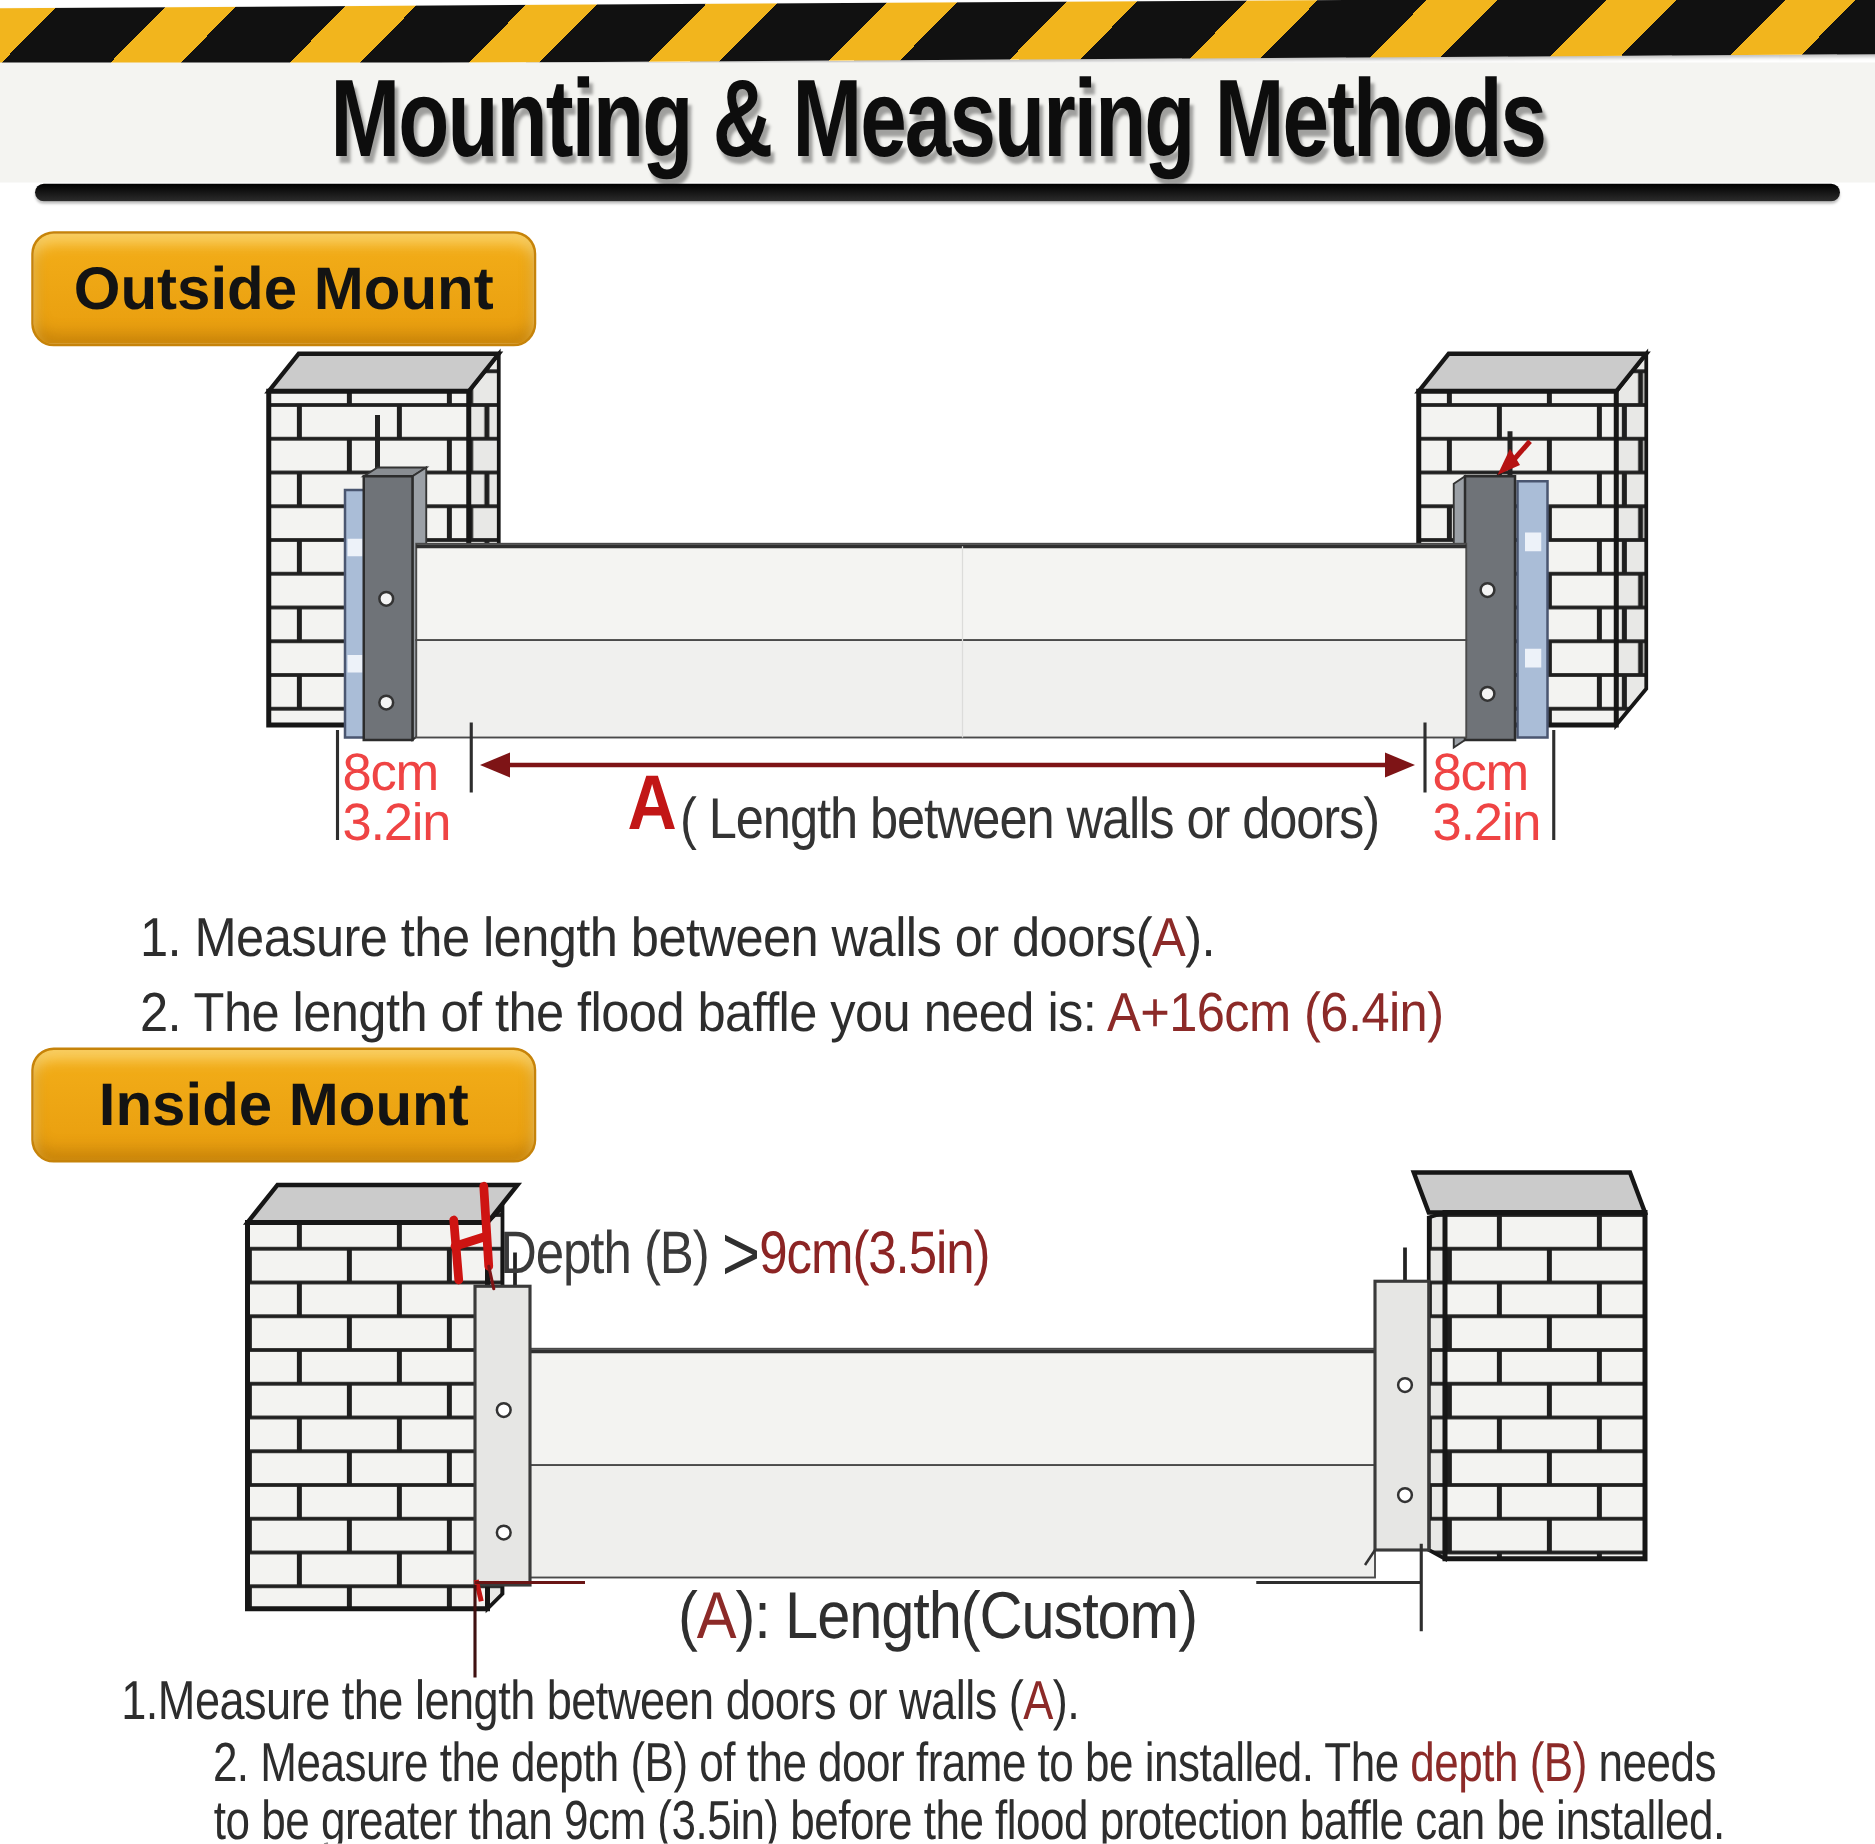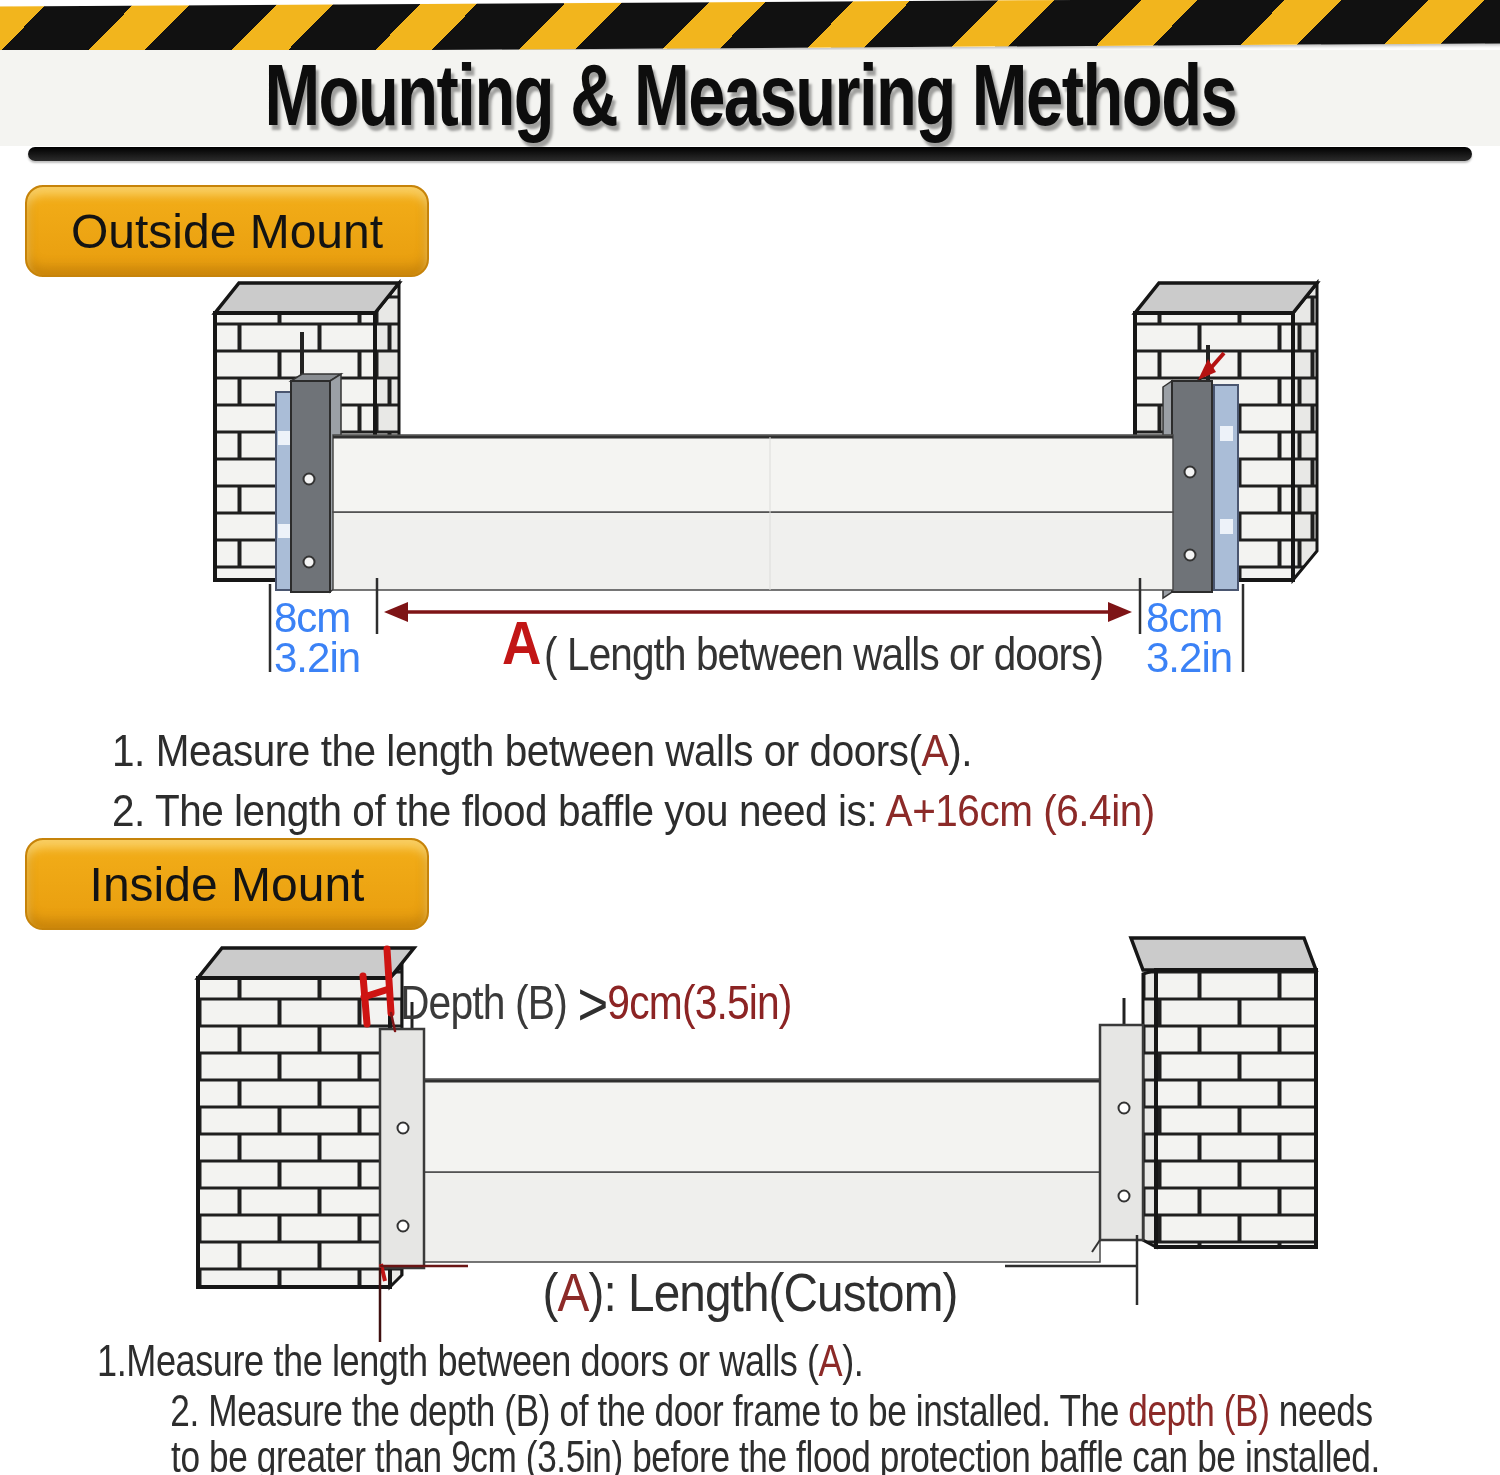--- a/index.html
+++ b/index.html
@@ -28,29 +28,29 @@
     background:linear-gradient(#000,#2c2c2c);
     box-shadow:0 2px 2px rgba(0,0,0,0.25);
   }
   
   .badge{
     position:absolute;left:25px;width:400px;height:88px;border-radius:18px;
     background:linear-gradient(#f3ae19,#e89d0e);
     border:2px solid #c6830a;
     box-shadow:inset 0 8px 10px rgba(255,235,160,0.55),inset 0 -8px 12px rgba(130,75,0,0.3);
     display:flex;align-items:center;justify-content:center;
-    font-size:48px;color:#131313;white-space:nowrap;
+    font-size:48px;color:#131313;white-space:nowrap;font-weight:bold;
   }
   .badge.b1{top:185px;}
   .badge.b2{top:838px;align-items:center;}
   
   svg.diagram{position:absolute;left:0;top:0;width:1500px;height:1475px;}
   
   .lab{position:absolute;white-space:nowrap;}
-  .dim{font-size:42px;line-height:40px;color:#3b82f6;letter-spacing:-1px;}
+  .dim{font-size:42px;line-height:40px;color:#ef4444;letter-spacing:-1px;}
   .dimL{left:274px;top:598px;}
   .dimR{left:1146px;top:598px;}
   .spanlabel{left:502px;top:612px;transform:scaleX(0.88);transform-origin:left top;display:flex;align-items:flex-start;}
   .spanlabel .bigA{font-size:62px;font-weight:bold;color:#c21616;line-height:62px;margin-right:3px;}
   .spanlabel .rest{font-size:46px;color:#333333;margin-top:15px;letter-spacing:-1px;}
   .step{font-size:44px;color:#2d2d2d;letter-spacing:-0.5px;transform-origin:left top;}
   .ostep{transform:scaleX(0.92);}
   .ostep1{left:112px;top:726px;}
   .ostep2{left:112px;top:786px;}
   .em{color:#8c2a28;}

